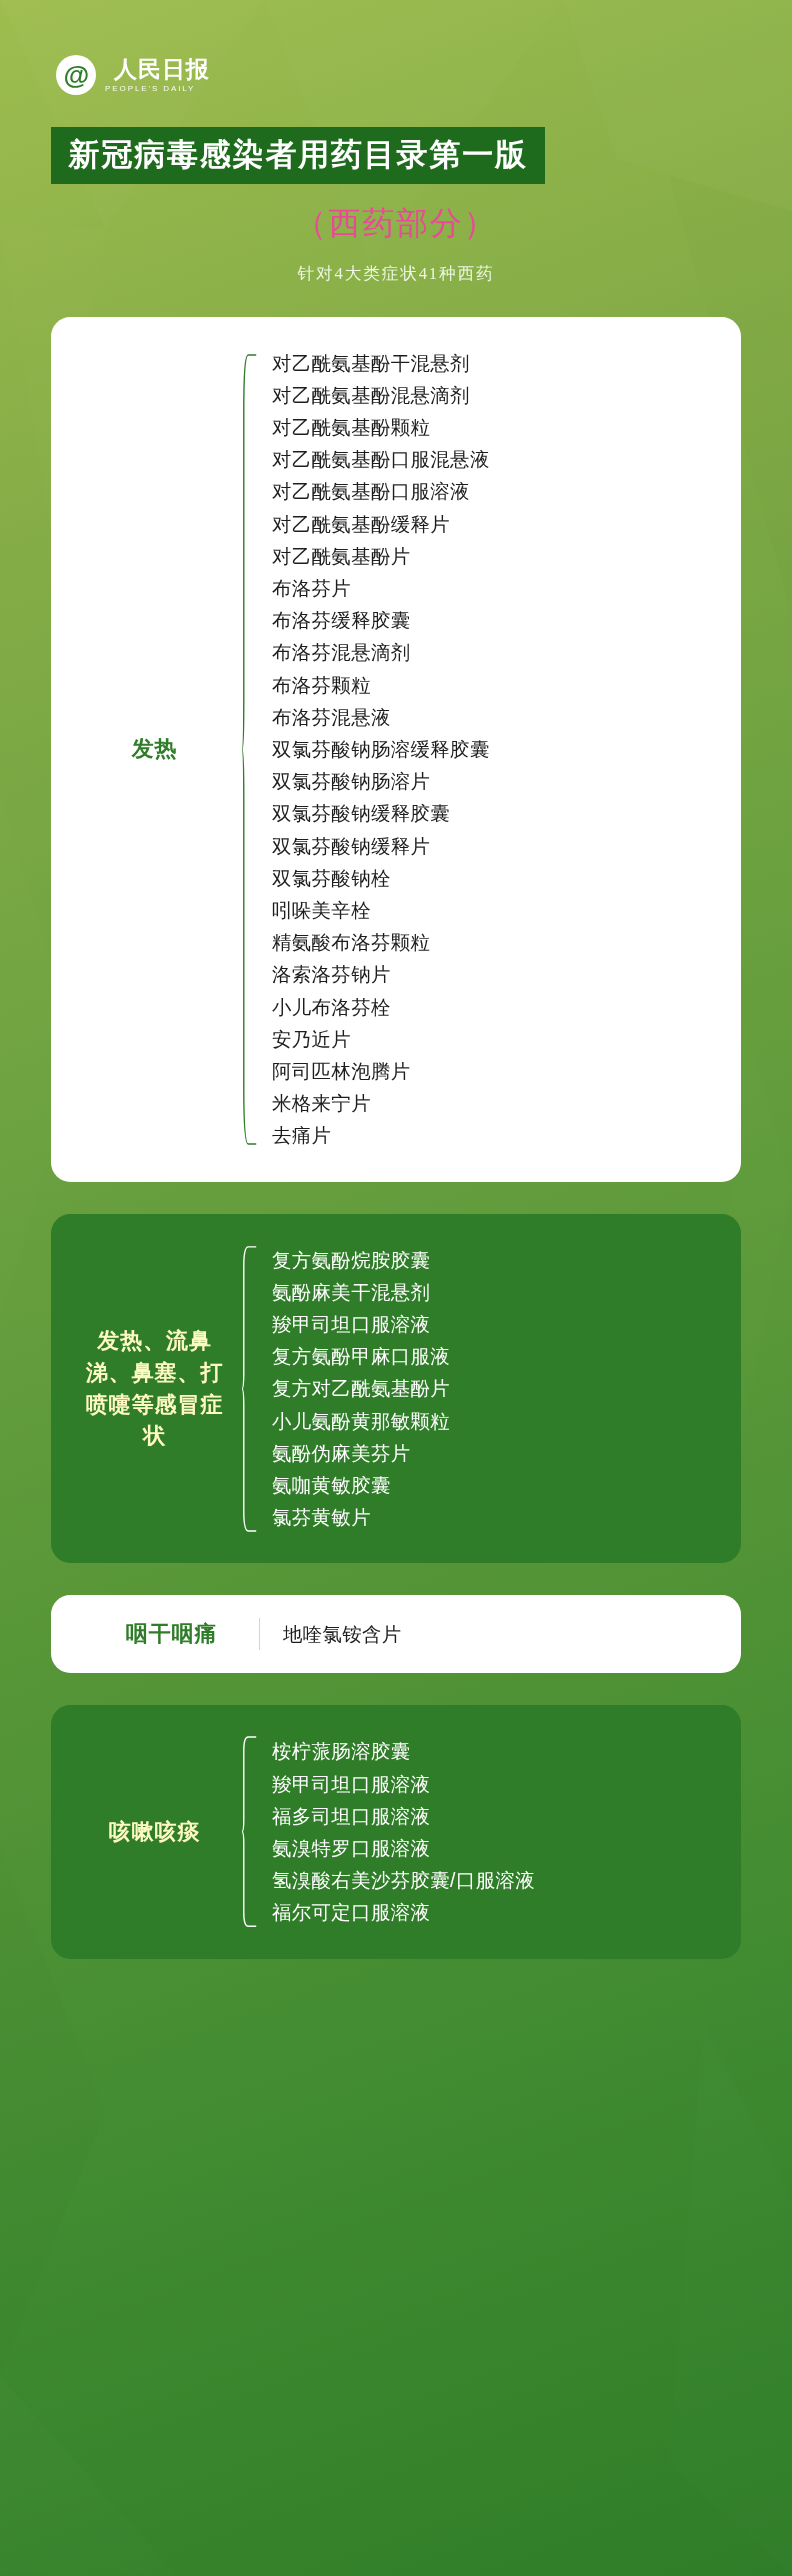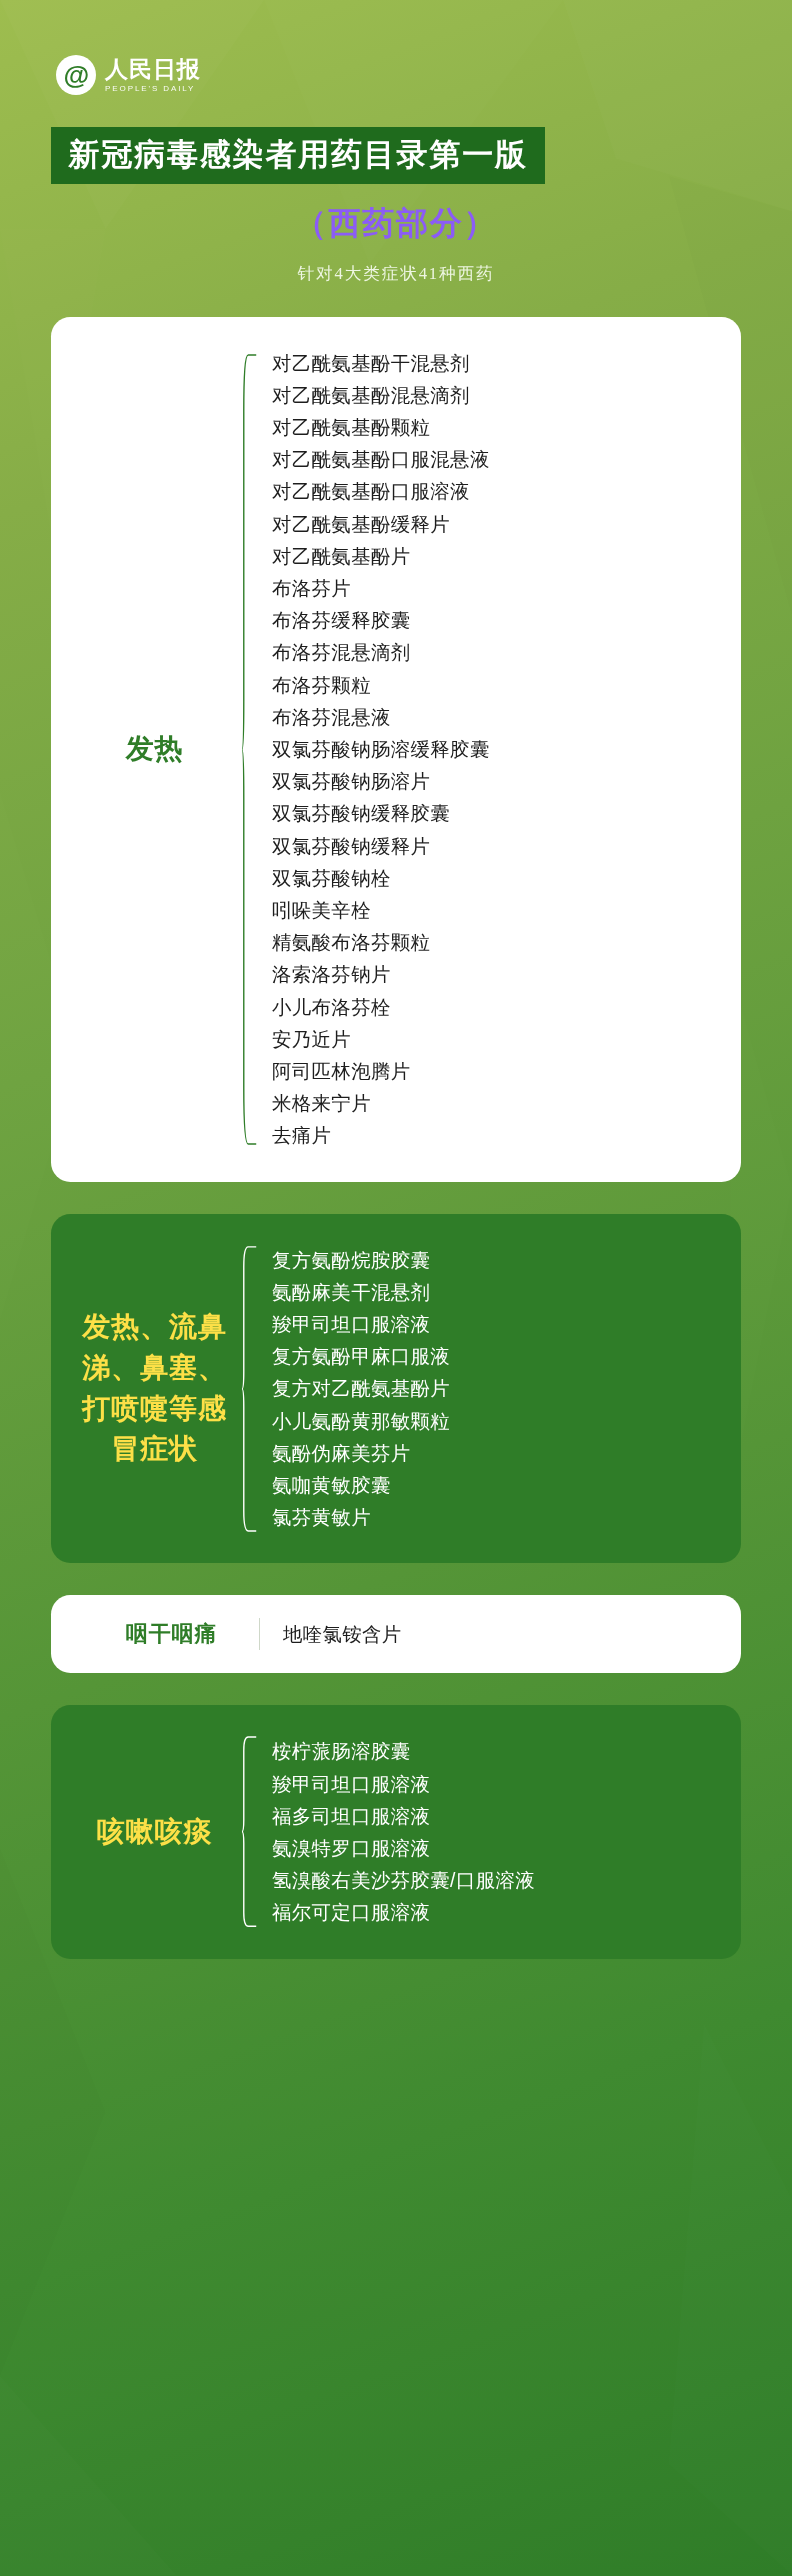--- a/index.html
+++ b/index.html
@@ -47,20 +47,21 @@
     font-weight: bold;
     line-height: 1;
   }
   .logo-text { display: flex; flex-direction: column; justify-content: center; }
   .logo-cn {
     color: #ffffff;
     font-size: 23px;
     font-weight: bold;
     letter-spacing: 0.9px;
     line-height: 1.05;
+    margin-left: 9px;
   }
   .logo-en {
     color: #ffffff;
     font-size: 8px;
     letter-spacing: 1.9px;
     margin-top: 2.6px;
     opacity: .95;
   }
 
   
@@ -71,23 +72,23 @@
     color: #ffffff;
     font-size: 31px;
     font-weight: bold;
     letter-spacing: 1.8px;
     padding: 10.6px 17.6px 12.3px 17.6px;
     line-height: 1.1;
   }
   .title-sub {
     margin-top: 17.6px;
     text-align: center;
-    color: #8b5cf6;
+    color: #ec4899;
     font-size: 32px;
-    font-weight: bold;
+    font-weight: normal;
     letter-spacing: 1.8px;
   }
   .title-note {
     margin-top: 16px;
     text-align: center;
     color: #eef6e2;
     font-size: 16.7px;
     letter-spacing: 1.8px;
     font-family: "Liberation Serif", "DejaVu Serif", serif;
   }
@@ -99,28 +100,28 @@
     padding: 30px 25px;
     display: flex;
     align-items: center;
   }
   .card.white { background: #ffffff; }
   .card.green { background: #2f7d28; }
 
   .cat-label {
     flex: 0 0 166px;
     text-align: center;
-    font-size: 28px;
+    font-size: 22px;
     font-weight: bold;
     line-height: 1.45;
     letter-spacing: 0.9px;
     padding-right: 8.8px;
   }
   .card.white .cat-label { color: #2f7d28; }
-  .card.green .cat-label { color: #fde047; }
+  .card.green .cat-label { color: #fef9c3; }
 
   
   .brace {
     flex: 0 0 16px;
     align-self: stretch;
     position: relative;
     margin-right: 14px;
   }
   .brace svg { position: absolute; left: 0; top: 0; width: 16px; height: 100%; }
 

